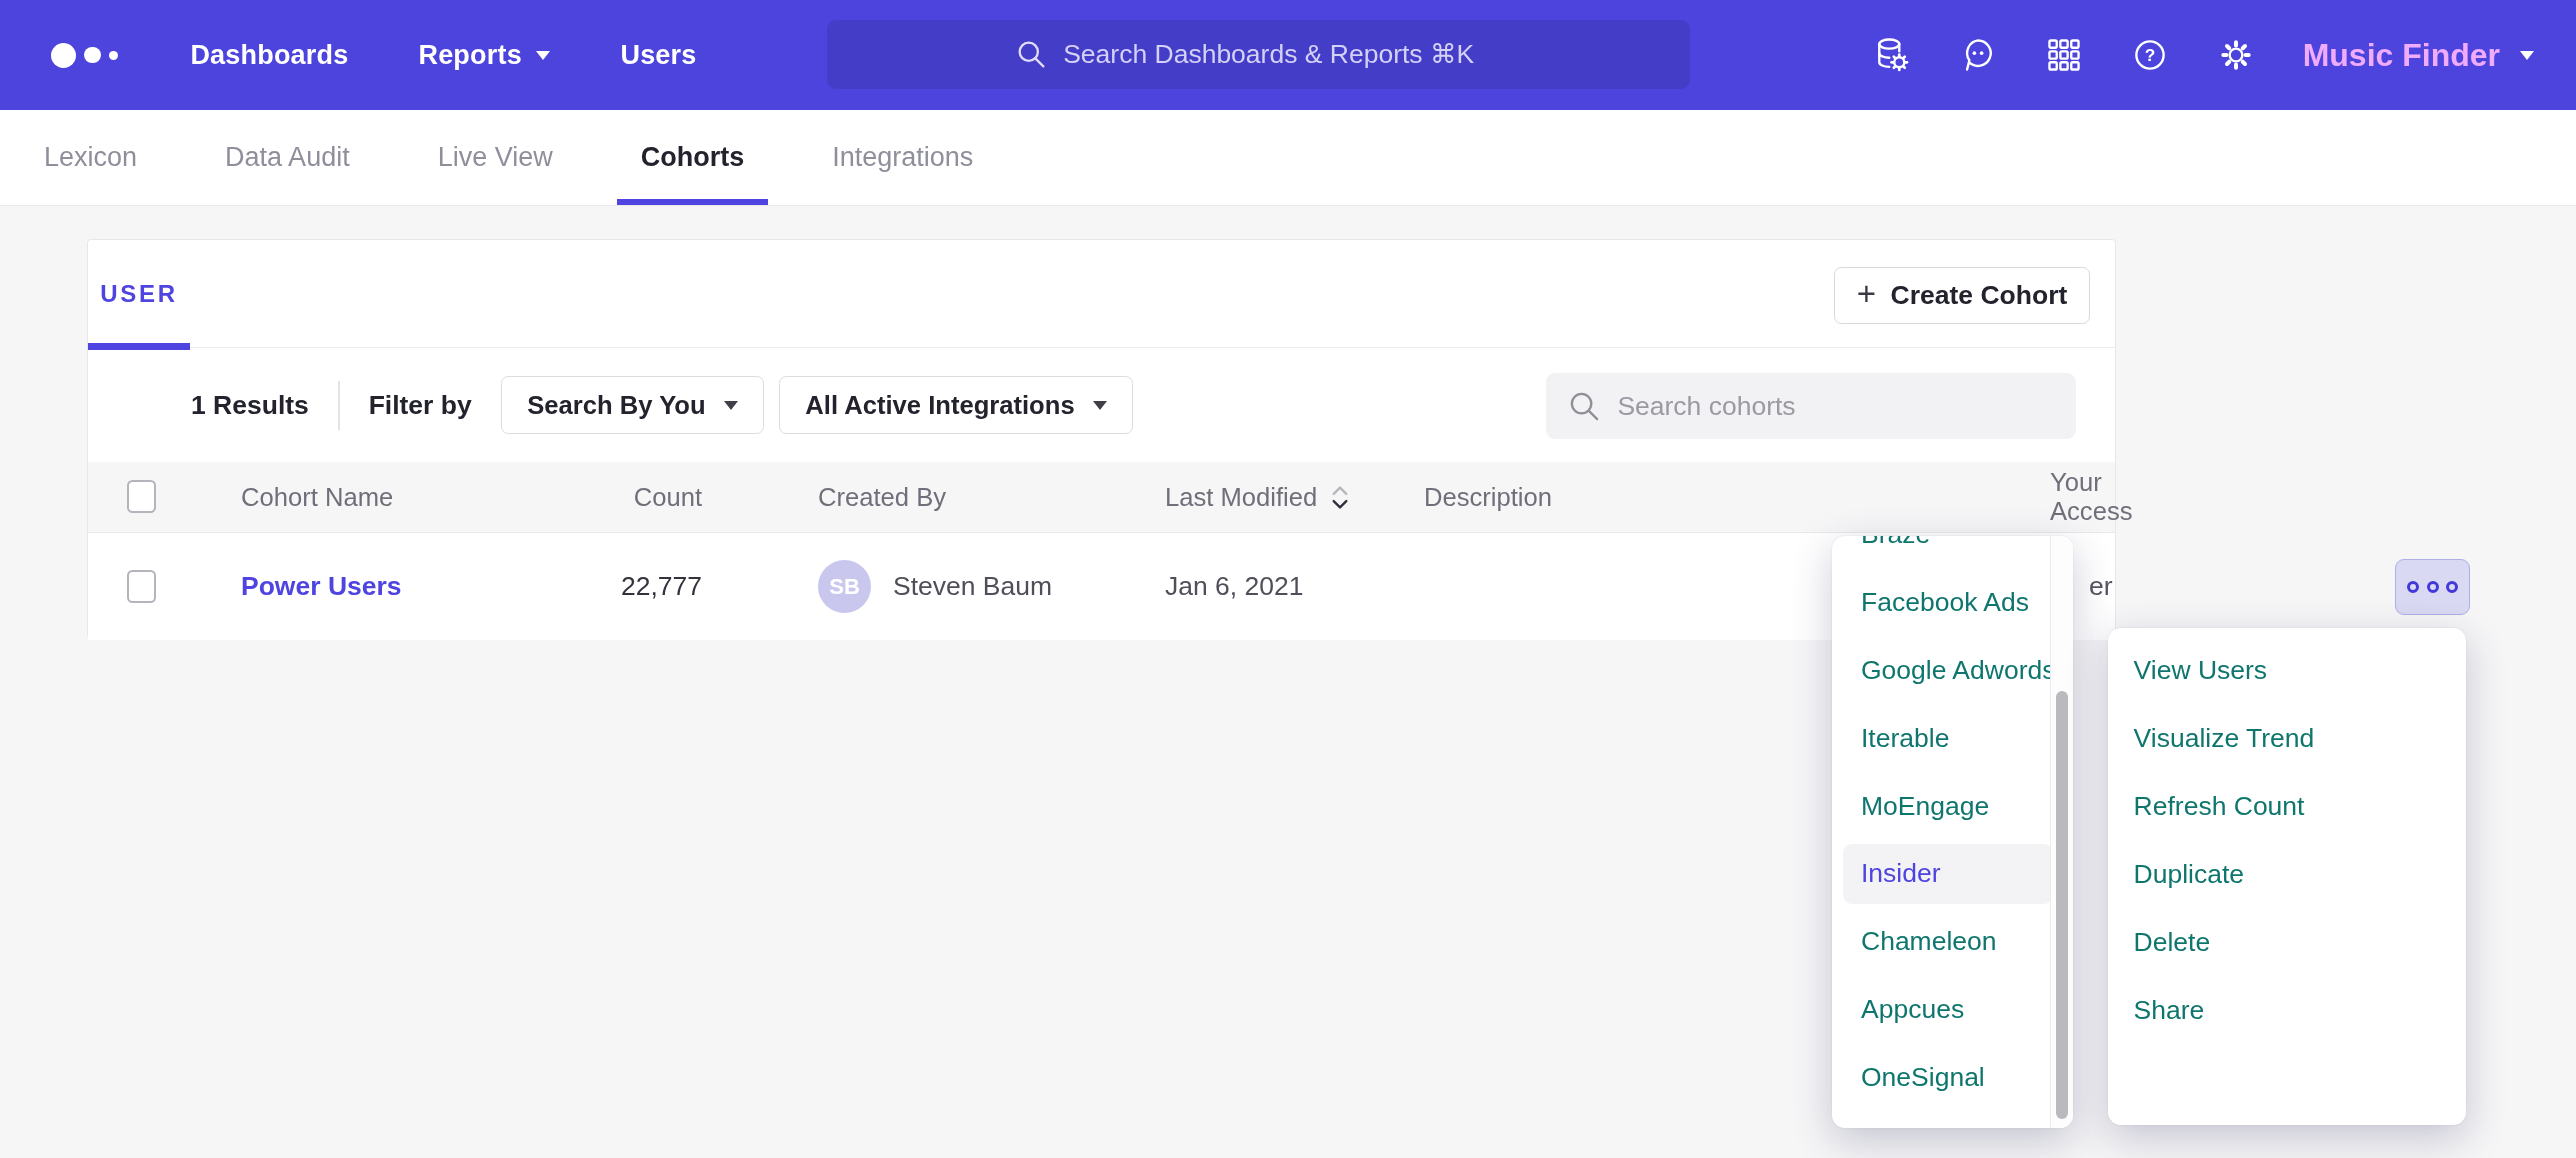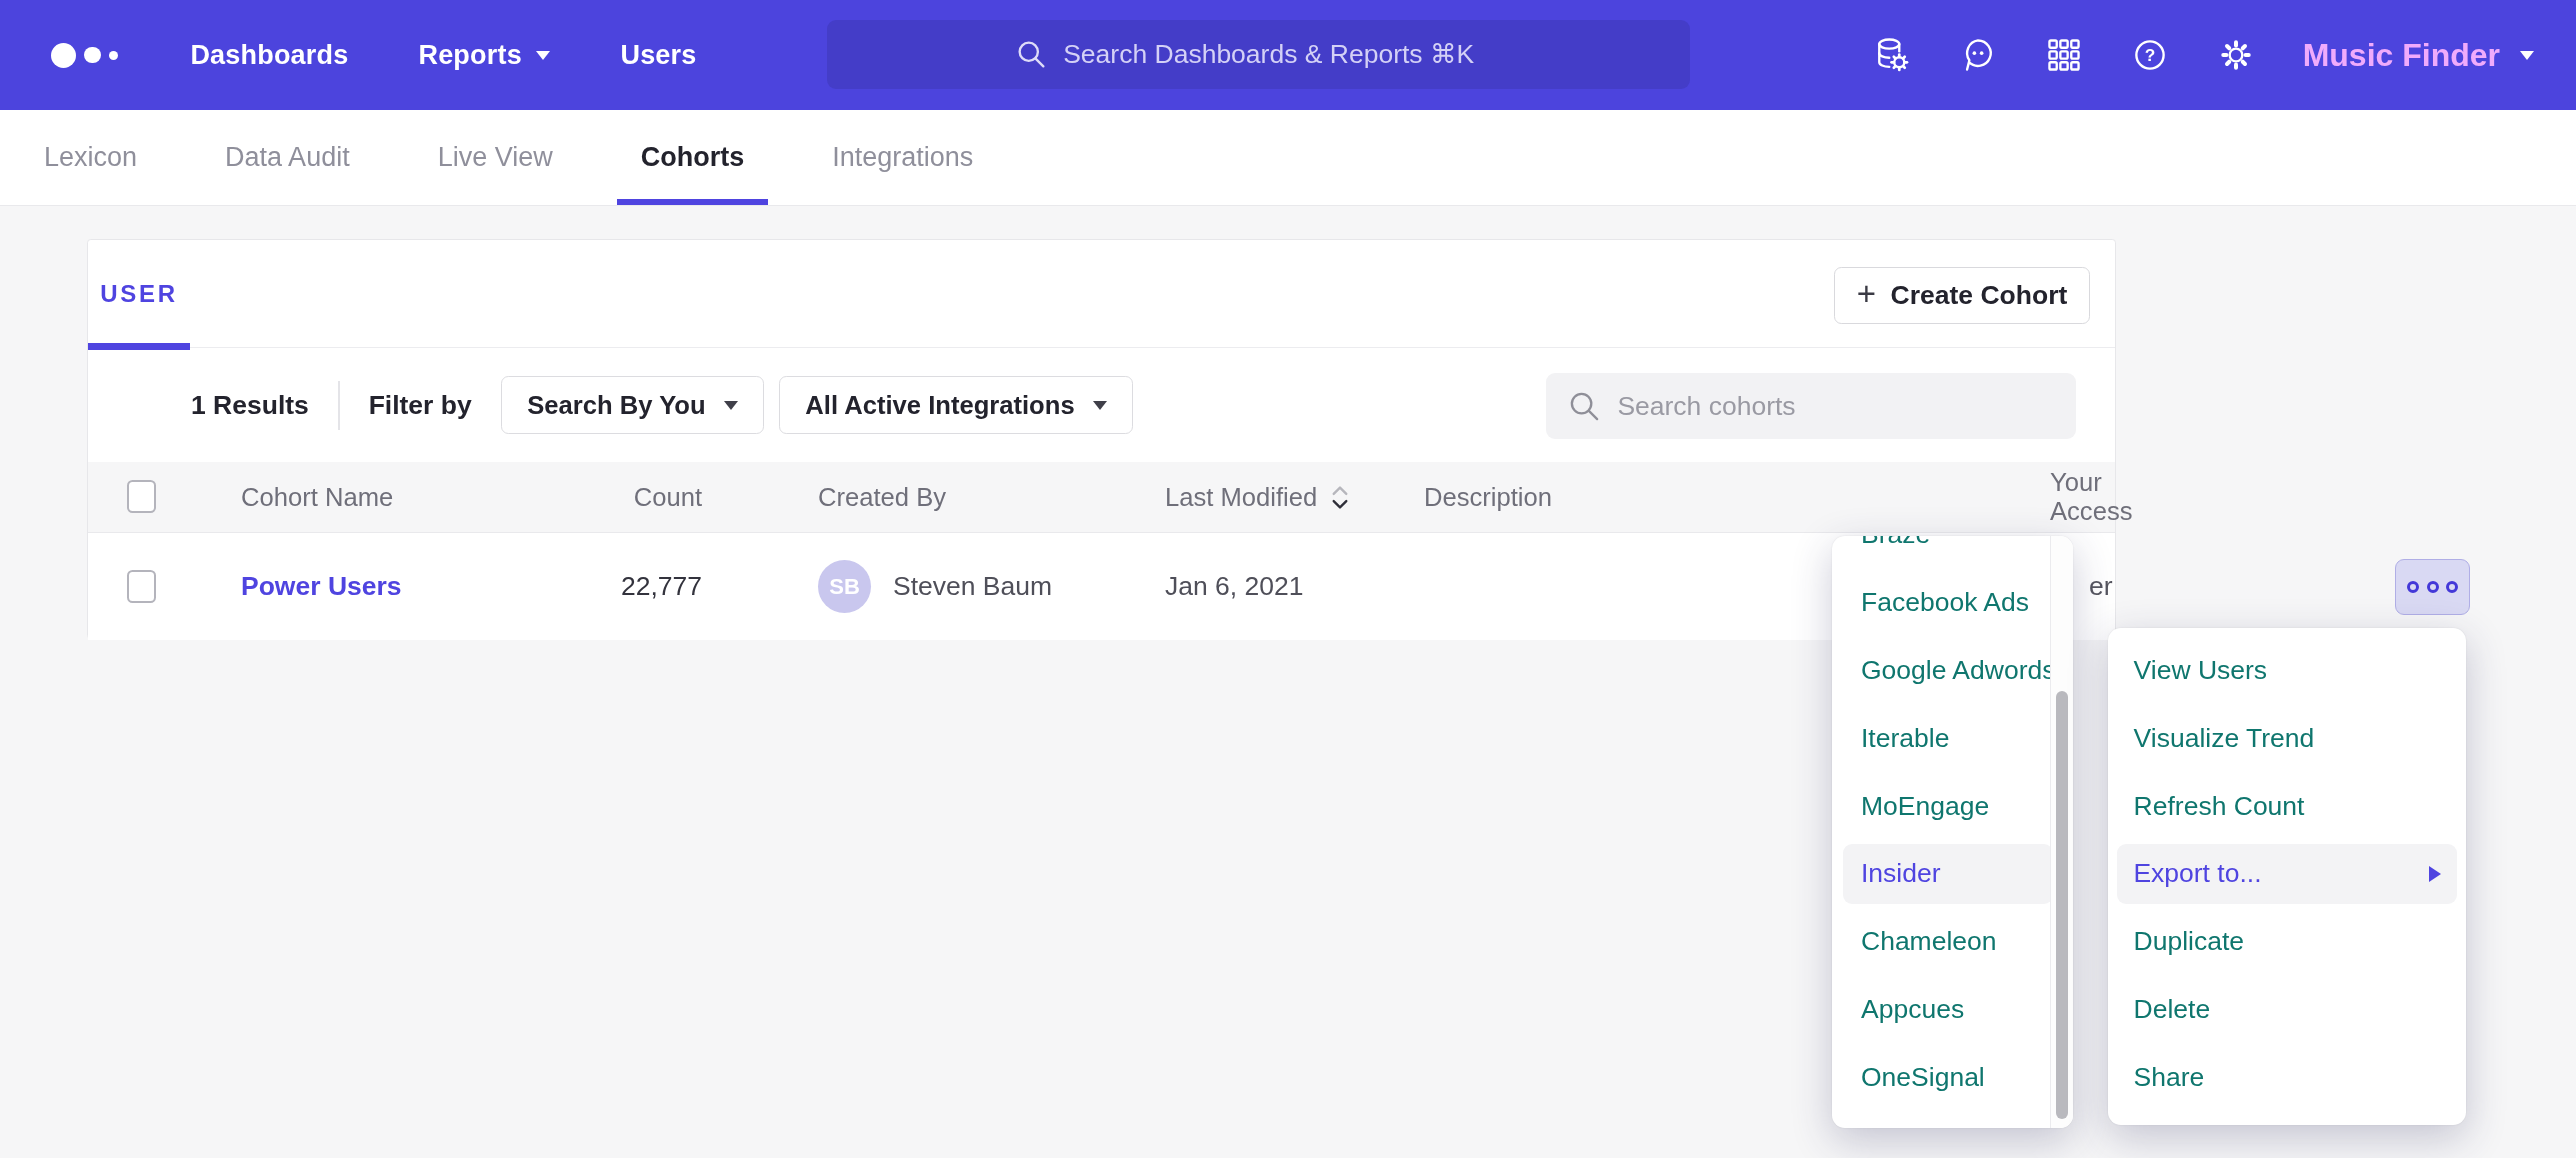--- a/index.html
+++ b/index.html
@@ -331,24 +331,20 @@
     <ul>
       <li class="menu-item">
           <span>View Users</span>
         </li>
       <li class="menu-item">
           <span>Visualize Trend</span>
         </li>
       <li class="menu-item">
           <span>Refresh Count</span>
         </li>
-      <li class="menu-item selected">
-        <span>Export to...</span>
-        <span class="submenu-arrow"></span>
-      </li>
       <li class="menu-item">
           <span>Duplicate</span>
         </li>
       <li class="menu-item">
           <span>Delete</span>
         </li>
       <li class="menu-item">
           <span>Share</span>
         </li>
     </ul>

